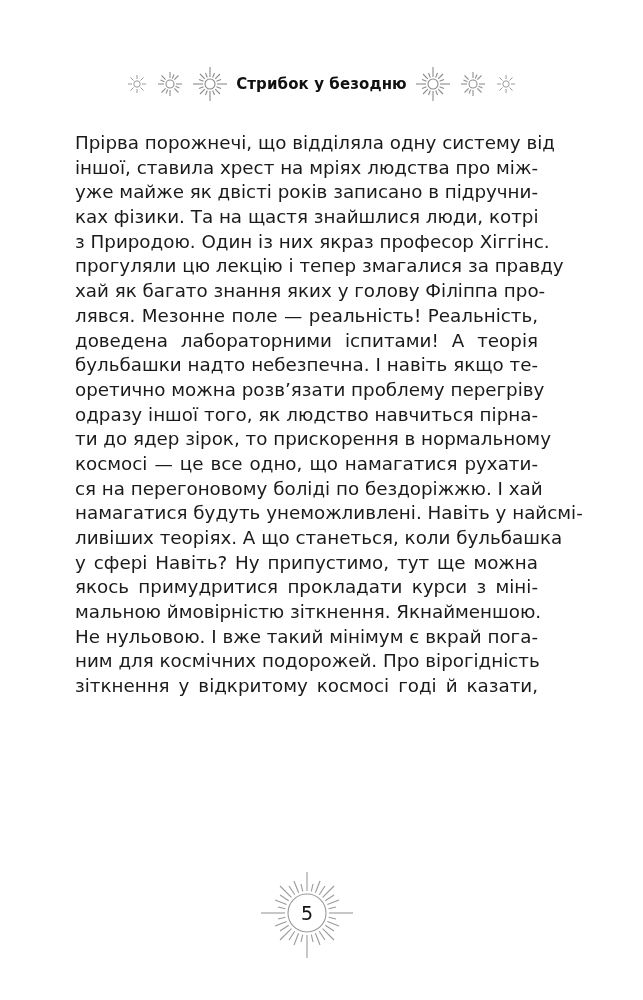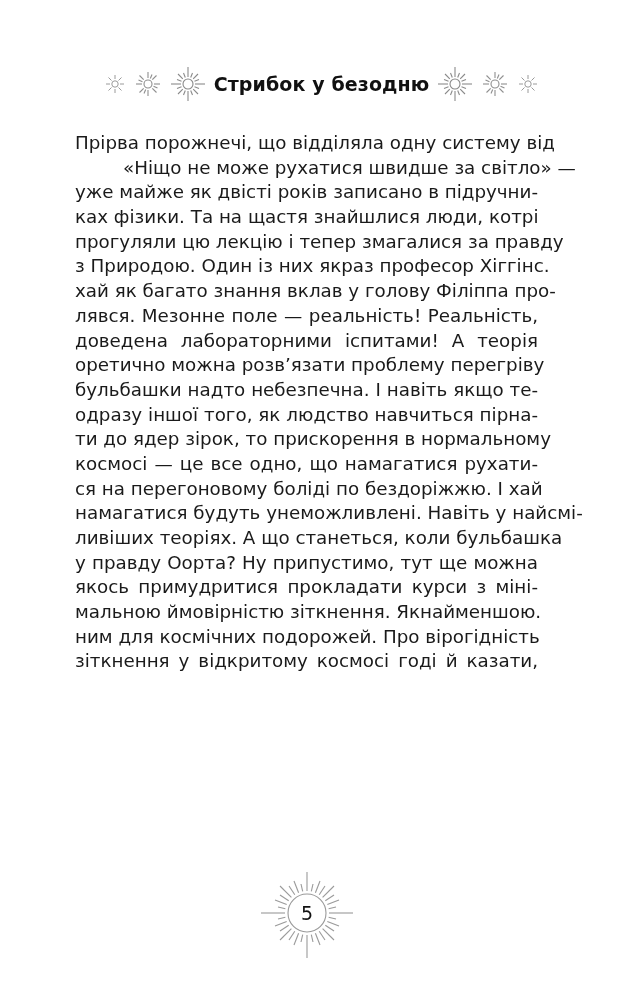--- a/index.html
+++ b/index.html
@@ -25,21 +25,21 @@
     justify-content: center;
   }
   .ornament {
     display: inline-block;
     position: relative;
   }
   .ornament svg { display: block; }
   .header-title {
     font-family: "DejaVu Sans", sans-serif;
     font-weight: bold;
-    font-size: 19px;
+    font-size: 15px;
     color: #111;
     margin: 0 8px;
     white-space: nowrap;
     letter-spacing: 0.1px;
   }
   .body-text {
     position: absolute;
     left: 75px;
     top: 131px;
     width: 463px;
@@ -208,39 +208,40 @@
           <line x1="-3.5" y1="3.5" x2="-6.5" y2="6.5"></line>
         <line x1="-3.5" y1="-3.5" x2="-6.5" y2="-6.5"></line>
           <line x1="3.5" y1="3.5" x2="6.5" y2="6.5"></line>
       </g>
     </svg>
   </span>
 </div>
 
 <div class="body-text">
   <span class="line">Прірва порожнечі, що відділяла одну систему від</span>
-  <span class="line indent">«Ніщо не може рухатися швидше за світло» —</span>
+  <span class="line">іншої, ставила хрест на мріях людства про між-</span>
   <span class="line">уже майже як двісті років записано в підручни-</span>
   <span class="line">ках фізики. Та на щастя знайшлися люди, котрі</span>
+  <span class="line">з Природою. Один із них якраз професор Хіггінс.</span>
   <span class="line">прогуляли цю лекцію і тепер змагалися за правду</span>
-  <span class="line">з Природою. Один із них якраз професор Хіггінс.</span>
-  <span class="line">хай як багато знання вклав у голову Філіппа про-</span>
+  <span class="line">хай як багато знання яких у голову Філіппа про-</span>
   <span class="line">лявся. Мезонне поле — реальність! Реальність,</span>
   <span class="line">доведена лабораторними іспитами! А теорія</span>
+  <span class="line">бульбашки надто небезпечна. І навіть якщо те-</span>
   <span class="line">оретично можна розв’язати проблему перегріву</span>
-  <span class="line">бульбашки надто небезпечна. І навіть якщо те-</span>
   <span class="line">одразу іншої того, як людство навчиться пірна-</span>
   <span class="line">ти до ядер зірок, то прискорення в нормальному</span>
   <span class="line">космосі — це все одно, що намагатися рухати-</span>
   <span class="line">ся на перегоновому боліді по бездоріжжю. І хай</span>
   <span class="line">намагатися будуть унеможливлені. Навіть у найсмі-</span>
   <span class="line">ливіших теоріях. А що станеться, коли бульбашка</span>
-  <span class="line">у правду Оорта? Ну припустимо, тут ще можна</span>
+  <span class="line">у сфері Навіть? Ну припустимо, тут ще можна</span>
   <span class="line">якось примудритися прокладати курси з міні-</span>
   <span class="line">мальною ймовірністю зіткнення. Якнайменшою.</span>
+  <span class="line">Не нульовою. І вже такий мінімум є вкрай пога-</span>
   <span class="line">ним для космічних подорожей. Про вірогідність</span>
   <span class="line">зіткнення у відкритому космосі годі й казати,</span>
 </div>
 
 <div class="page-number-wrap">
   <svg width="100" height="100" viewBox="-50 -50 100 100">
     <g stroke="#9a9a9a" stroke-width="1.1" fill="none">
       <circle r="19"></circle>
       <line x1="0" y1="-22" x2="0" y2="-41"></line>
       <line x1="0" y1="22" x2="0" y2="45"></line>

